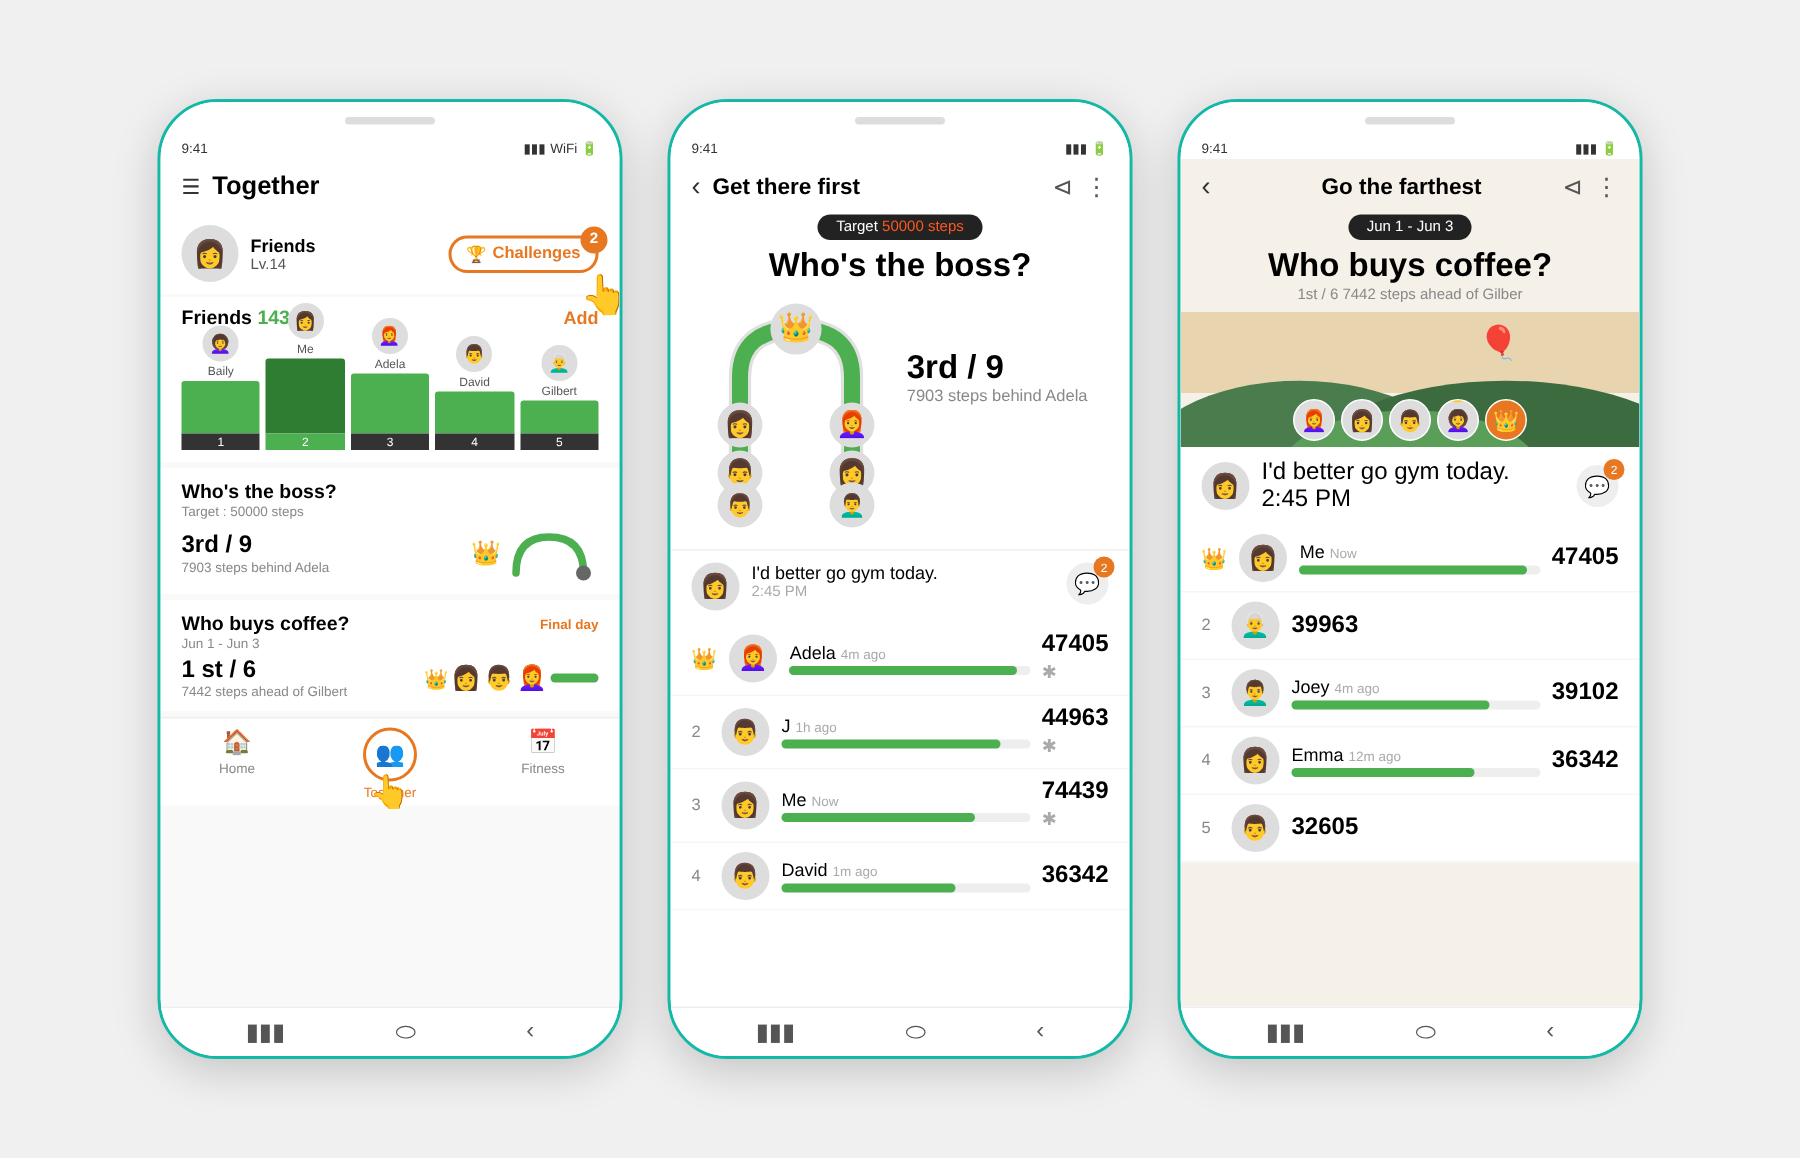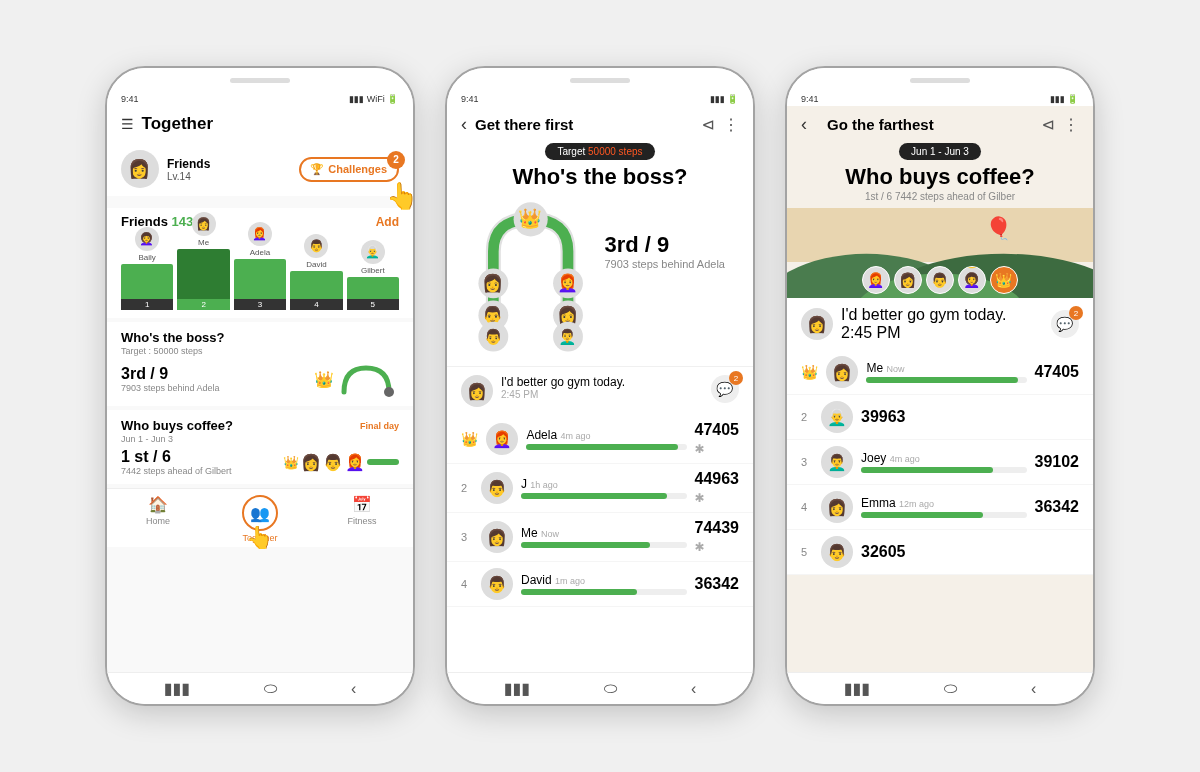--- a/index.html
+++ b/index.html
@@ -21,21 +21,21 @@
       align-items: center;
       justify-content: center;
     }
 
     
     .phone {
       width: 310px;
       height: 640px;
       background: #fff;
       border-radius: 40px;
-      border: 2px solid #a3a3a3;
+      border: 2px solid #14b8a6;
       box-shadow: 0 8px 30px rgba(0,0,0,0.18);
       overflow: hidden;
       position: relative;
       display: flex;
       flex-direction: column;
     }
     .phone-notch {
       width: 100%;
       height: 24px;
       background: #fff;
@@ -129,21 +129,21 @@
       font-size: 26px;
       z-index: 10;
     }
 
     .s1-friends-bar {
       background: #fff;
       padding: 6px 14px 4px;
       display: flex;
       align-items: center;
       justify-content: space-between;
-      margin-top: 12px;
+      margin-top: 2px;
     }
     .friends-label { font-size: 13px; font-weight: 600; }
     .friends-count { color: #4caf50; }
     .add-btn { font-size: 12px; color: #e87722; font-weight: 700; }
 
     .leaderboard-bar {
       background: #fff;
       padding: 8px 14px;
       display: flex;
       align-items: flex-end;
@@ -349,21 +349,21 @@
     
     .screen3 { background: #f5f0e8; flex: 1; overflow: hidden; }
     .s3-header {
       padding: 8px 14px;
       display: flex;
       align-items: center;
       justify-content: space-between;
       background: transparent;
     }
     .s3-header .back { font-size: 18px; color: #333; }
-    .s3-header .title { font-size: 15px; font-weight: 600; flex: 1; margin-left: 20px; }
+    .s3-header .title { font-size: 15px; font-weight: 600; flex: 1; margin-left: 20px; text-align: center; }
     .s3-header-icons { display: flex; gap: 8px; font-size: 16px; color: #555; }
 
     .date-pill {
       background: #222;
       color: #fff;
       border-radius: 20px;
       padding: 3px 12px;
       font-size: 10px;
       text-align: center;
       margin: 0 auto 4px;

